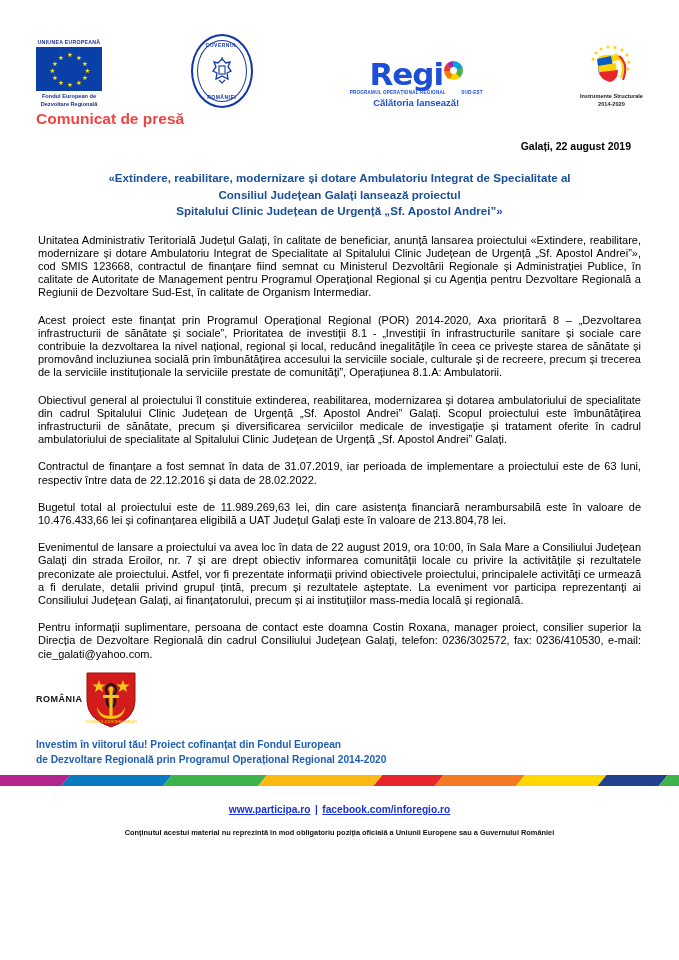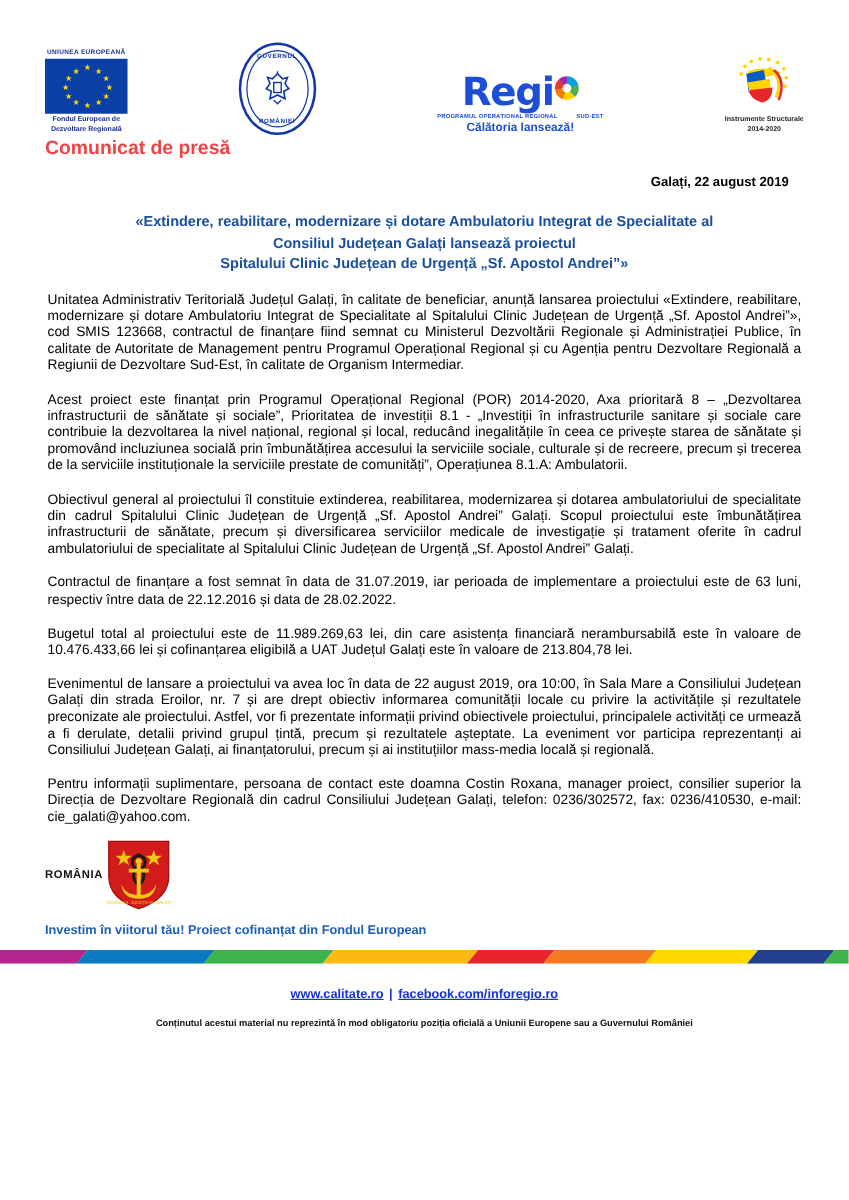--- a/index.html
+++ b/index.html
@@ -279,34 +279,35 @@
       <rect x="20" y="24" width="16" height="3" fill="#f5c518"></rect>
       <path d="M14 36 q1 12 14 12 q13 0 14 -12 q -3 9 -14 9 q-11 0 -14 -9 z" fill="#f5c518"></path>
       <circle cx="28" cy="18" r="2.4" fill="#f5c518"></circle>
       <text x="28" y="52" font-size="3.6" fill="#f5c518" text-anchor="middle" font-family="Liberation Sans, sans-serif">CONSILIUL JUDEȚEAN GALAȚI</text>
     </svg>
   </div>
 
   
   <div class="footer-slogan">
     <div>Investim în viitorul tău! Proiect cofinanțat din Fondul European</div>
+    <div>de Dezvoltare Regională prin Programul Operațional Regional 2014-2020</div>
   </div>
 
   <svg class="color-bar" viewBox="0 0 679 11" preserveAspectRatio="none" id="color-bar-svg" style="margin-left:-36px;width:679px;">
       <path d="M0 0 L70.11 0 L61.11 11 L0 11 Z" fill="#b4268c"></path>
       <path d="M70.11 0 L171.95999999999998 0 L162.95999999999998 11 L61.11 11 Z" fill="#0a7bc0"></path>
       <path d="M171.95999999999998 0 L267.02 0 L258.02 11 L162.95999999999998 11 Z" fill="#3cb44b"></path>
       <path d="M267.02 0 L382.45 0 L373.45 11 L258.02 11 Z" fill="#fdb913"></path>
       <path d="M382.45 0 L443.56 0 L434.56 11 L373.45 11 Z" fill="#e8252a"></path>
       <path d="M443.56 0 L525.04 0 L516.04 11 L434.56 11 Z" fill="#f47920"></path>
       <path d="M525.04 0 L606.52 0 L597.52 11 L516.04 11 Z" fill="#ffd800"></path>
       <path d="M606.52 0 L667.63 0 L658.63 11 L597.52 11 Z" fill="#23408e"></path>
       <path d="M667.63 0 L679 0 L679 11 L658.63 11 Z" fill="#3cb44b"></path>
     </svg>
 
   <div class="footer-links">
-    <a href="#">www.calitate.ro</a>
+    <a href="#">www.participa.ro</a>
     <span class="footer-sep">|</span>
     <a href="#">facebook.com/inforegio.ro</a>
   </div>
 
   <div class="disclaimer">Conținutul acestui material nu reprezintă în mod obligatoriu poziția oficială a Uniunii Europene sau a Guvernului României</div>
 </div>
 
 </body></html>

